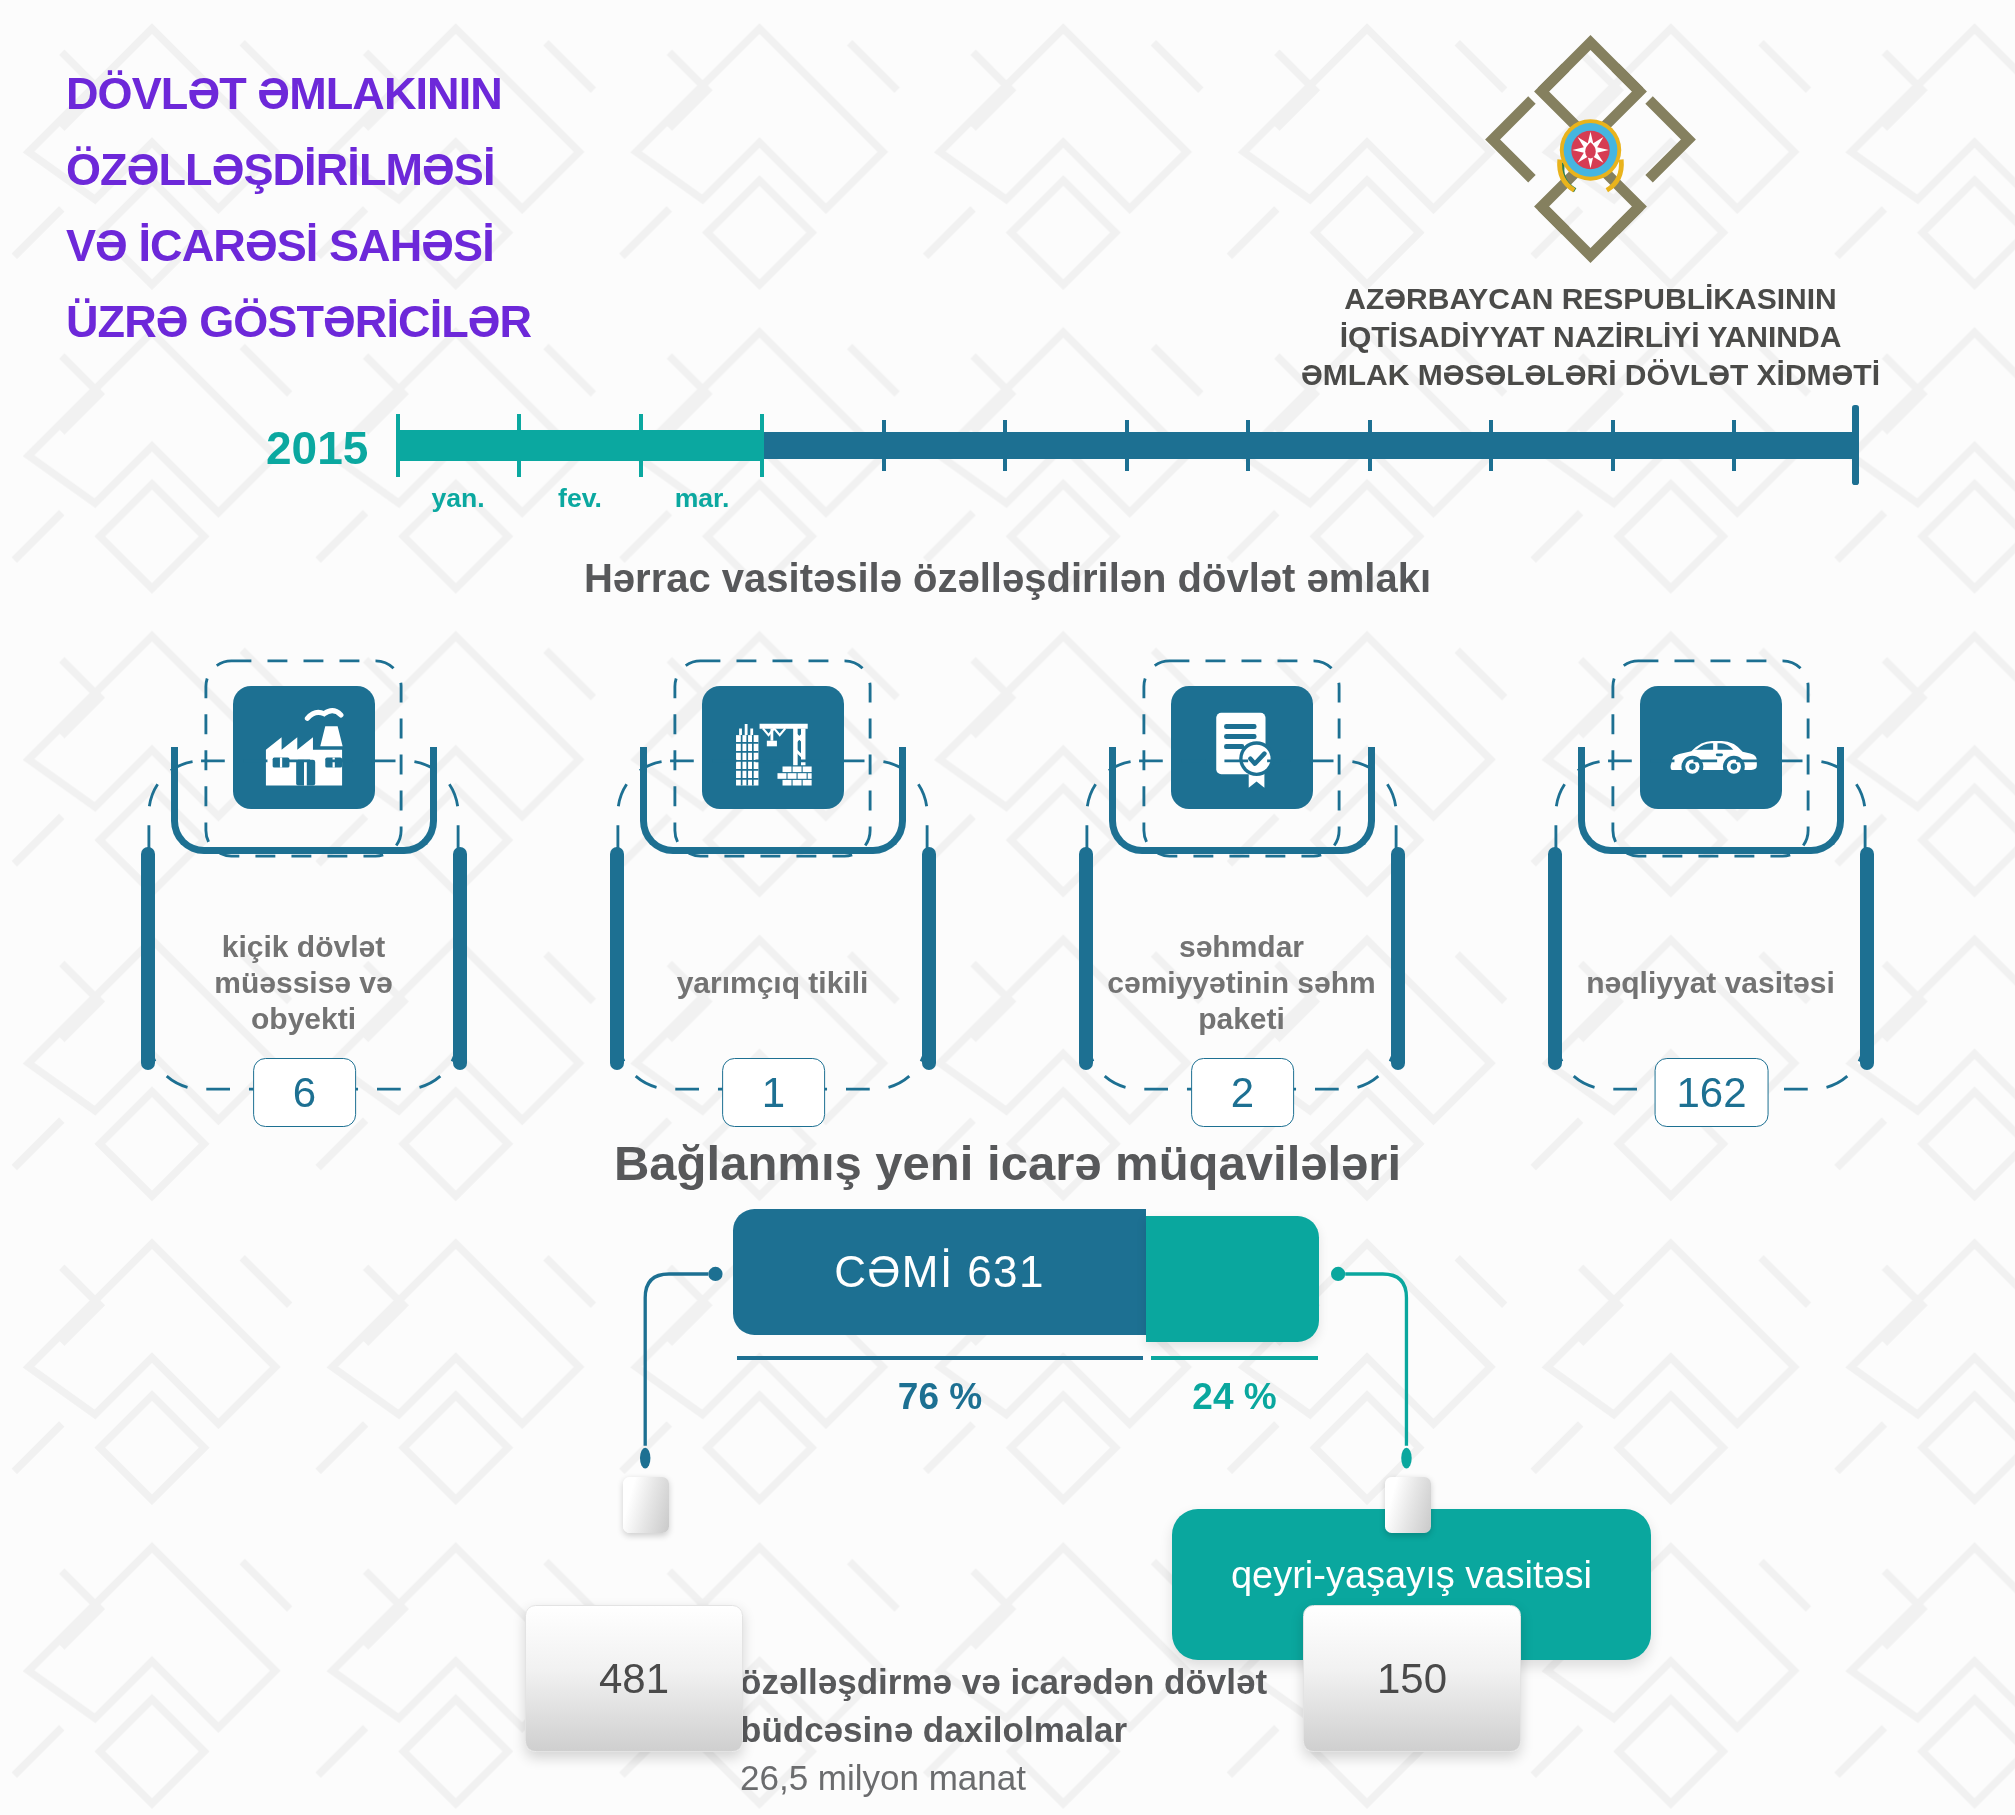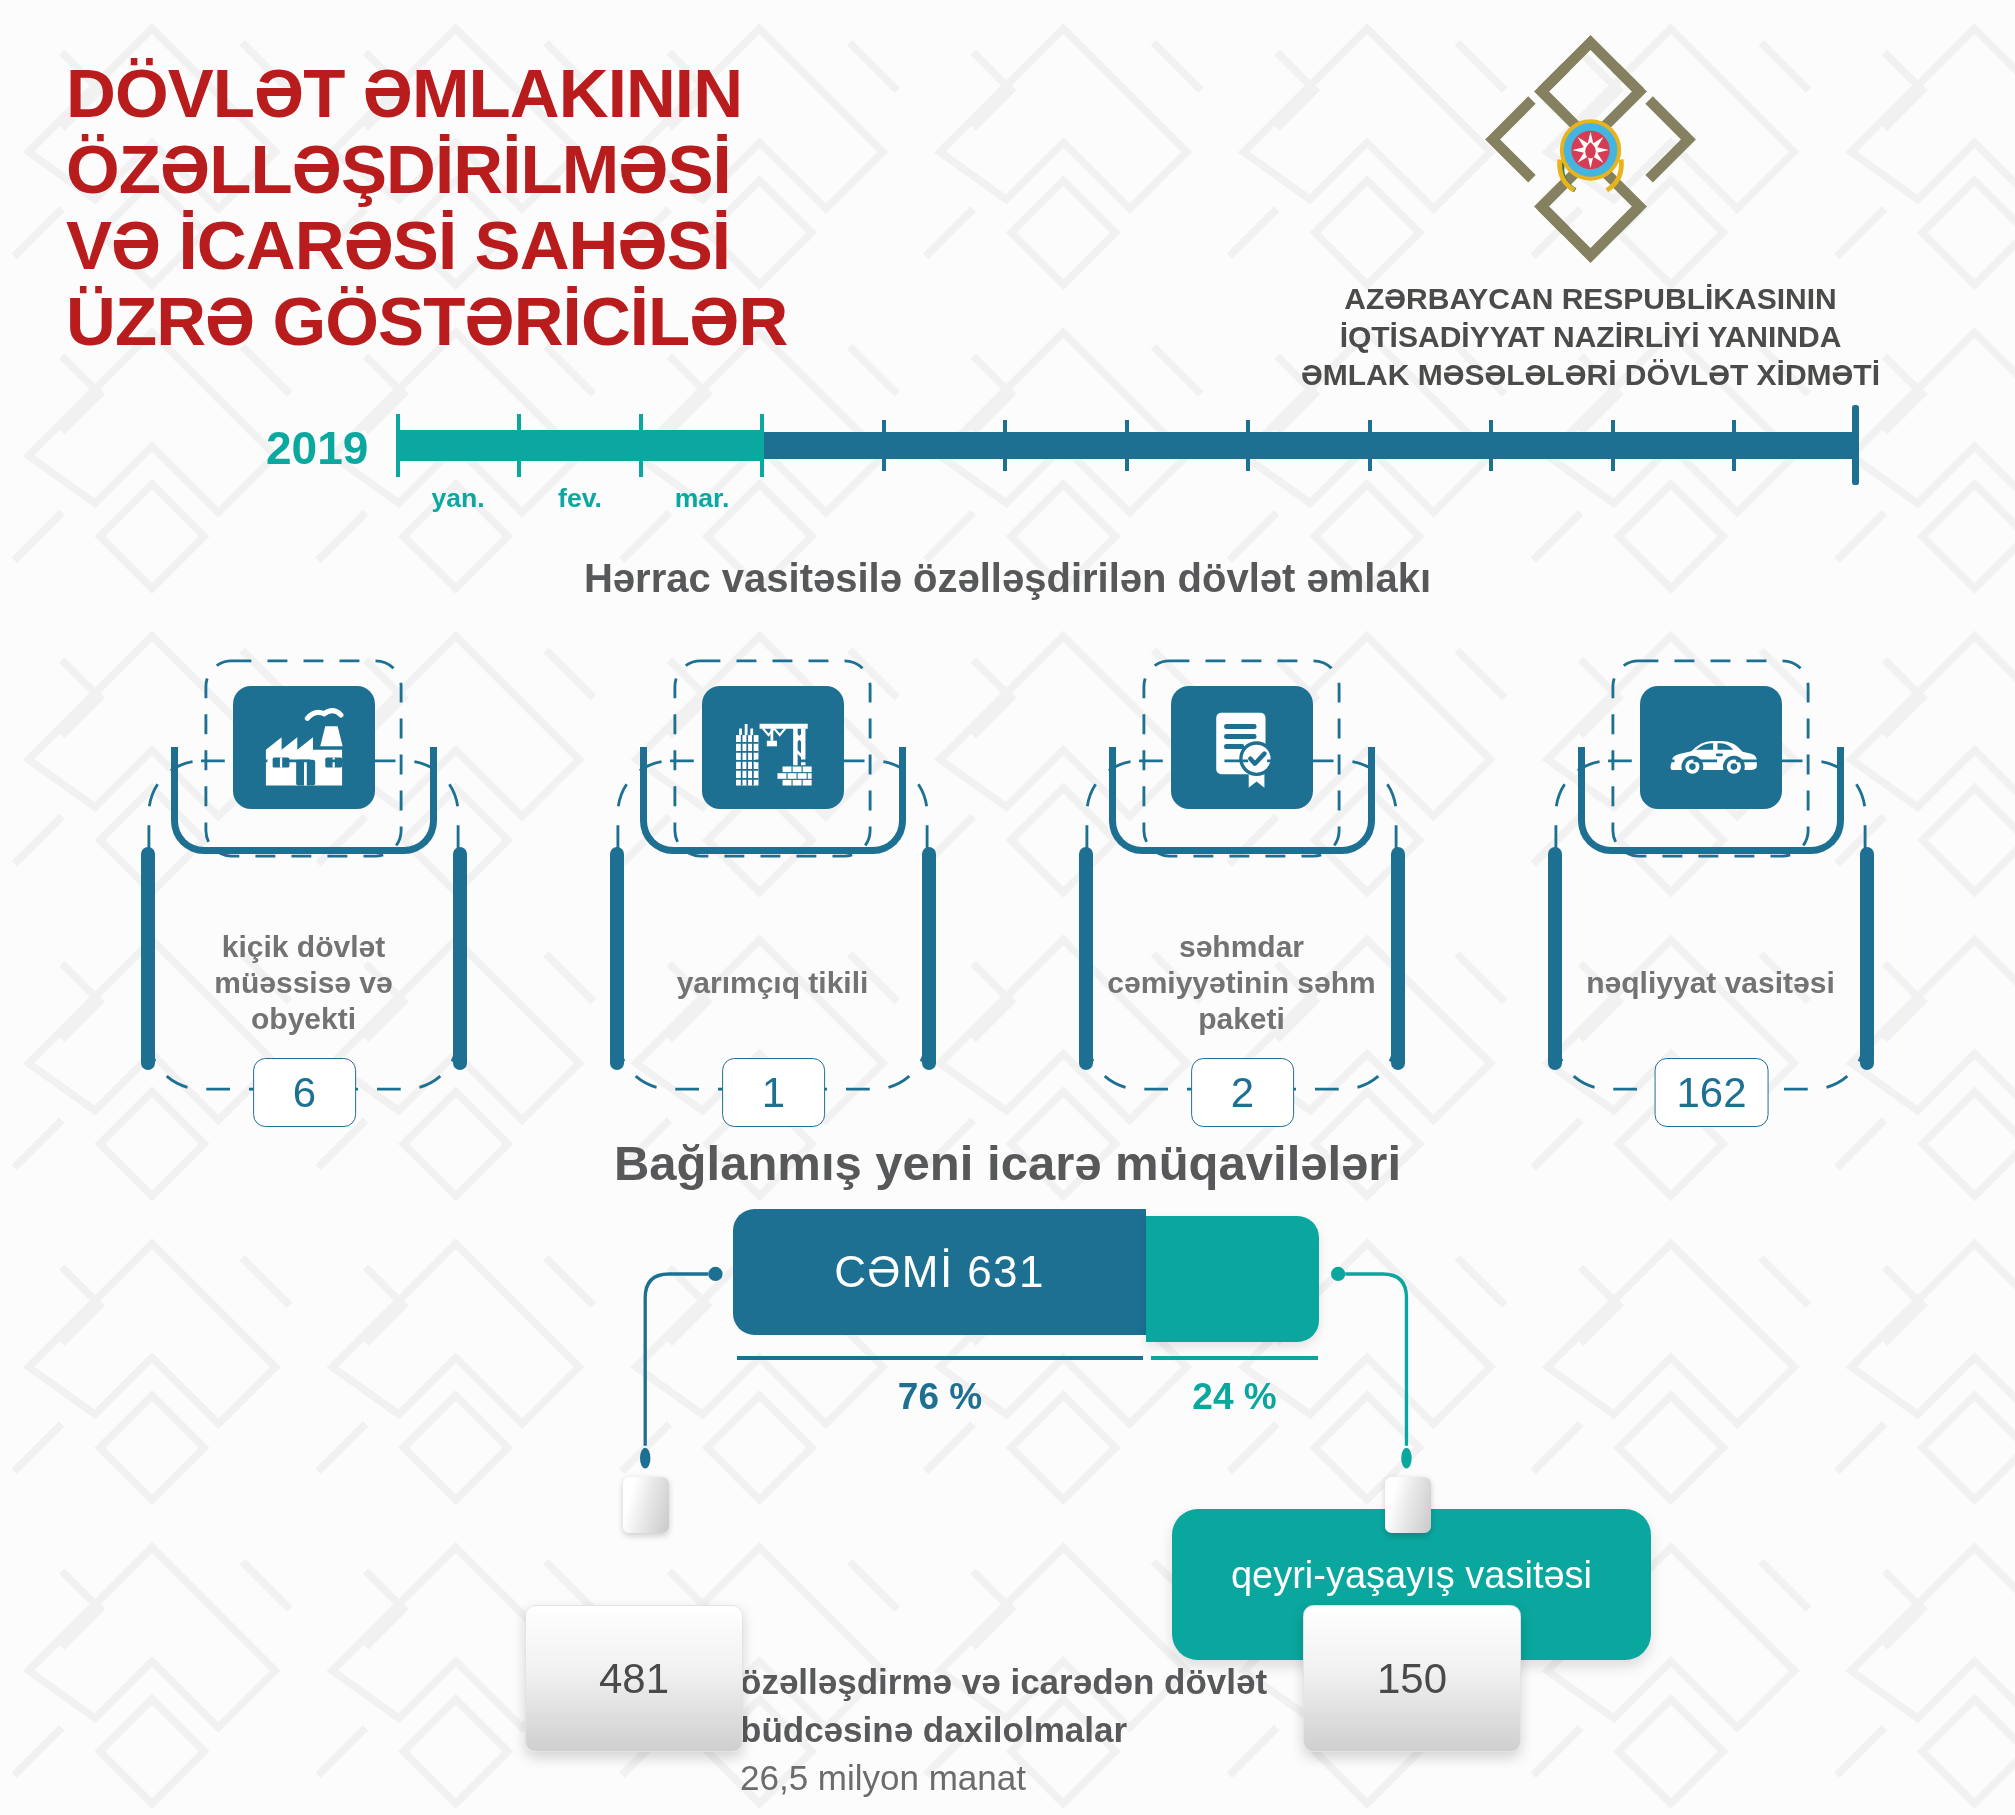--- a/index.html
+++ b/index.html
@@ -2,22 +2,22 @@
 <html style="font-size:7.6px"><head>
 <meta charset="utf-8">
 <style>
   html,body{margin:0;padding:0;}
   body{font-family:"Liberation Sans","DejaVu Sans",sans-serif;background:#fff;}
   #page{position:relative;width:2015px;height:1815px;background:#fcfcfc;overflow:hidden;}
   #bg-pattern{position:absolute;left:0;top:0;z-index:0;}
   .layer{position:absolute;z-index:1;}
 
   
-  #title{left:66px;top:56px;font-size:69px;line-height:76px;font-weight:800;
-         color:#b91c1c;letter-spacing:-0.9px;}
+  #title{left:66px;top:56px;font-size:45px;line-height:76px;font-weight:800;
+         color:#6d28d9;letter-spacing:-0.9px;}
   #org-block{left:1296px;top:28.5px;width:589px;text-align:center;}
   #org-logo{display:block;margin:0 auto;}
   #org-lines{margin-top:11px;font-size:30px;line-height:38px;font-weight:700;color:#4b4b49;}
 
   
   #timeline{left:266px;top:412px;width:1638px;height:109px;}
   #tl-year{position:absolute;left:0;top:8.5px;font-size:46px;font-weight:700;color:#0ba8a0;}
   #tl-bar-active{position:absolute;left:131px;top:17.6px;width:365px;height:31px;background:#0ba8a0;}
   #tl-bar-rest{position:absolute;left:496px;top:20px;width:1094px;height:26.6px;background:#1d7092;}
   .tick{position:absolute;width:4.3px;background:#1d7092;}
@@ -141,21 +141,21 @@
       </g>
     </svg>
     <div id="org-lines">
       <div>AZƏRBAYCAN RESPUBLİKASININ</div>
       <div>İQTİSADİYYAT NAZİRLİYİ YANINDA</div>
       <div>ƏMLAK MƏSƏLƏLƏRİ DÖVLƏT XİDMƏTİ</div>
     </div>
   </div>
 
   <div class="layer" id="timeline">
-    <div id="tl-year">2019</div>
+    <div id="tl-year">2015</div>
     <div id="tl-bar-active"></div>
     <div id="tl-bar-rest"></div>
     <div>
         <div class="tick act" style="left: 130px;"></div>
         <div class="tick act" style="left: 251px;"></div>
         <div class="tick act" style="left: 373px;"></div>
         <div class="tick act" style="left: 494px;"></div>
         <div class="tick rest" style="left: 616px;"></div>
         <div class="tick rest" style="left: 737px;"></div>
         <div class="tick rest" style="left: 859px;"></div>

